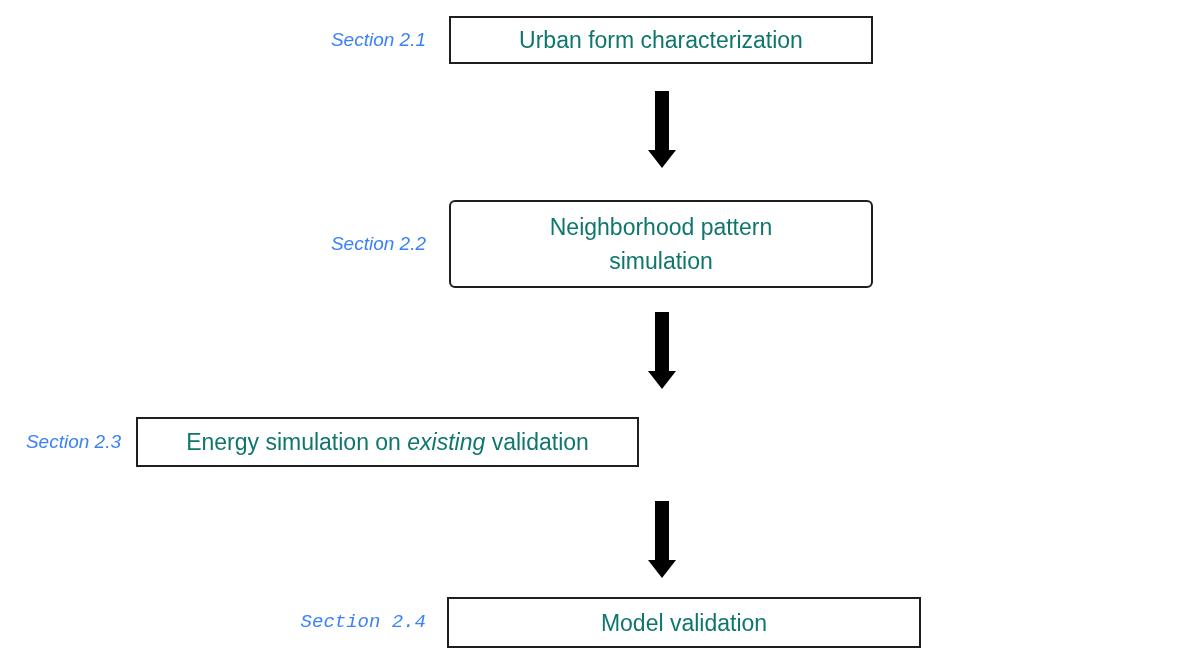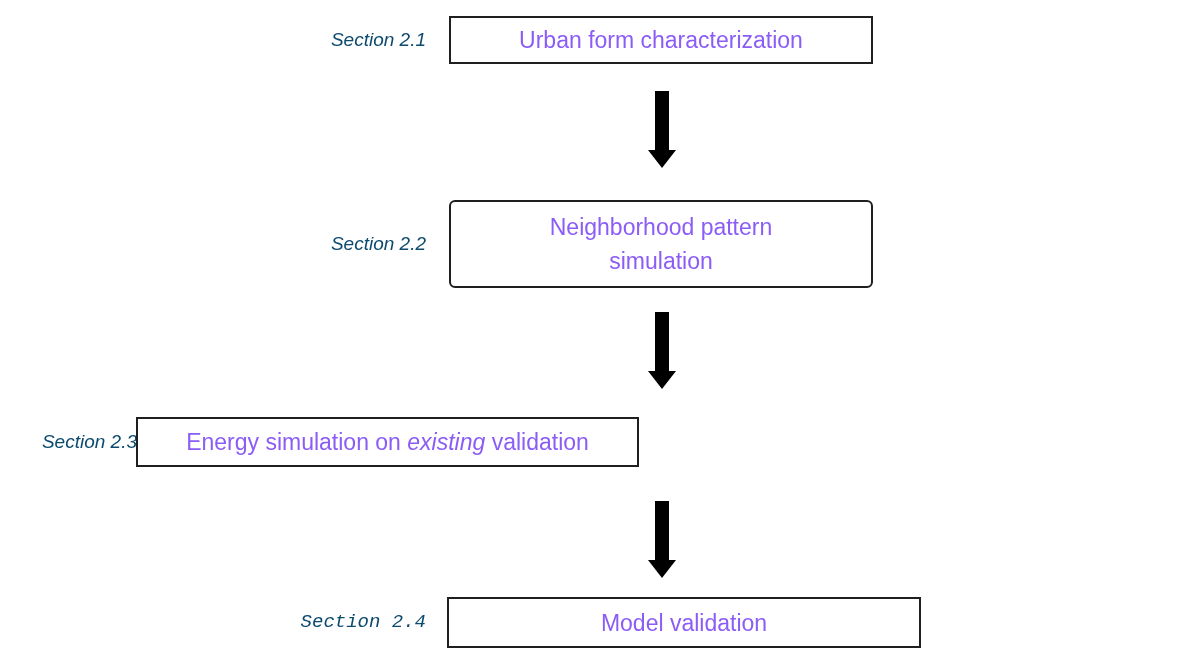--- a/index.html
+++ b/index.html
@@ -16,40 +16,39 @@
     overflow: hidden;
   }
   .section-label {
     position: absolute;
     left: 0;
     width: 426px;
     text-align: right;
     font-style: italic;
     font-size: 19px;
     line-height: 24px;
-    color: #0c4a6e;
+    color: #3b82f6;
     white-space: nowrap;
   }
   .section-label.narrow {
     width: 121px;
-    padding-left: 16px;
   }
   .box {
     position: absolute;
     box-sizing: border-box;
     border: 2px solid #1f1f1f;
     background: #ffffff;
     display: flex;
     flex-direction: column;
     align-items: center;
     justify-content: center;
     text-align: center;
     font-size: 23px;
     line-height: 34px;
-    color: #8b5cf6;
+    color: #0f766e;
     white-space: nowrap;
   }
   .box .em {
     font-style: italic;
   }
   .arrow {
     position: absolute;
     width: 30px;
     height: 77px;
   }

